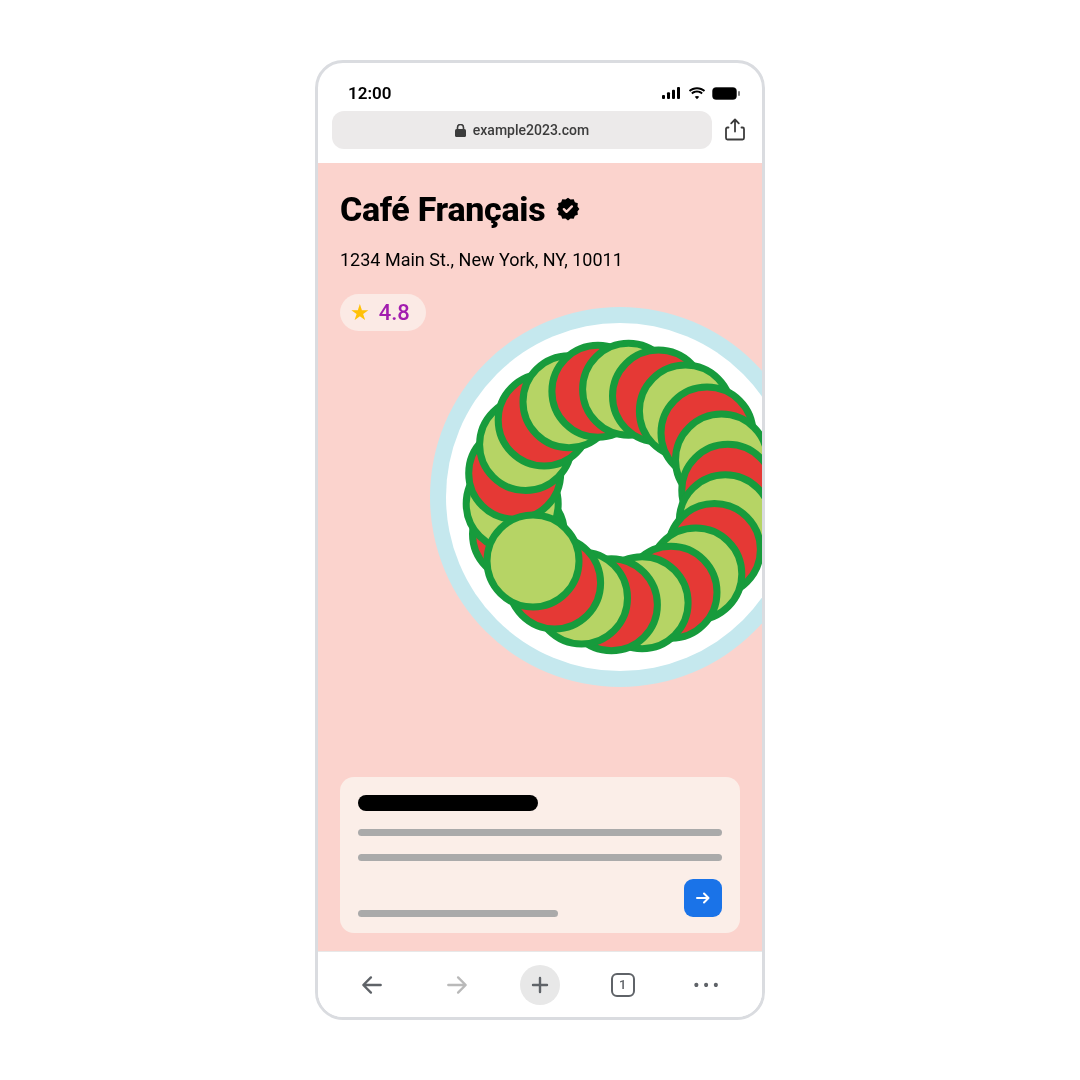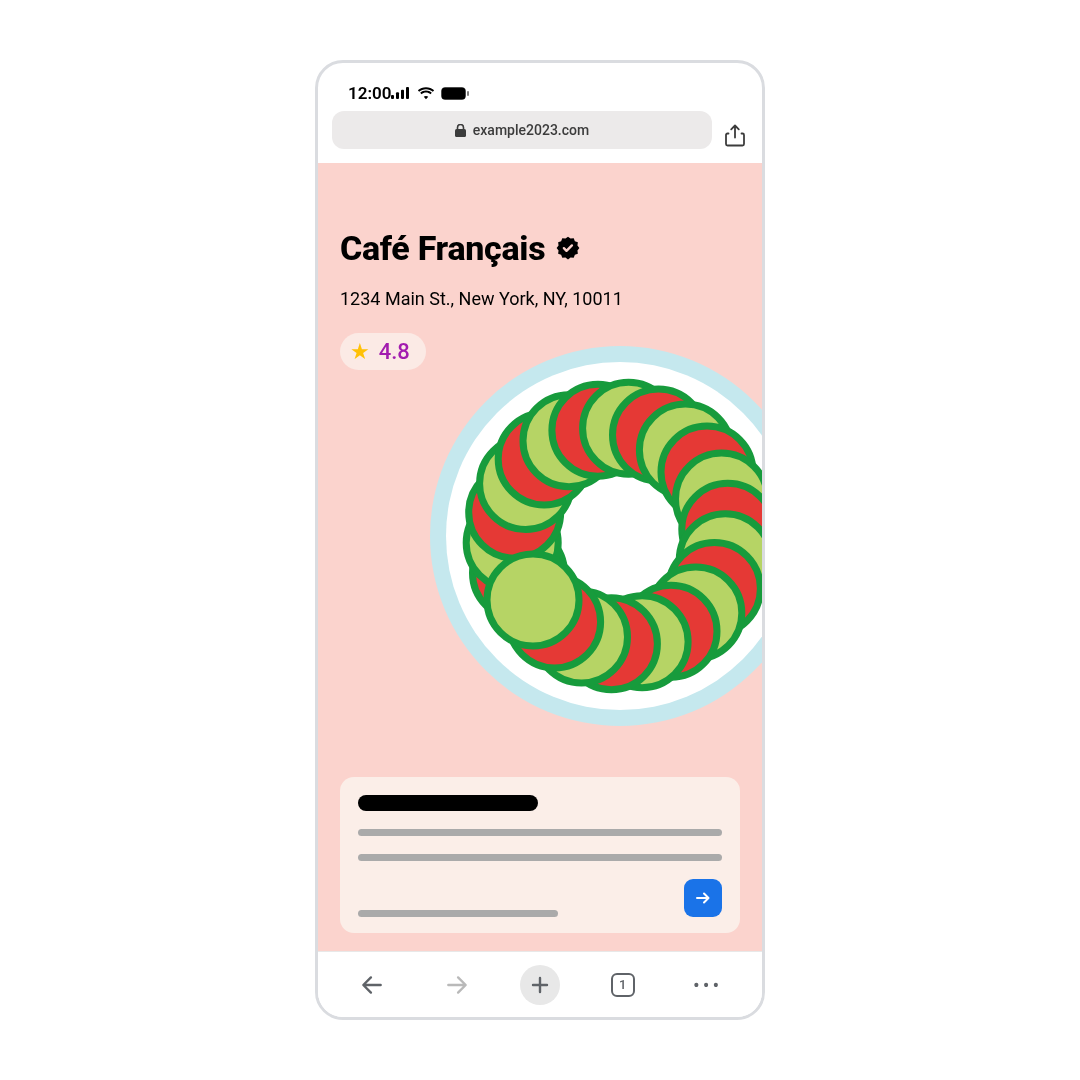--- a/index.html
+++ b/index.html
@@ -4,36 +4,36 @@
 <style>
   * { box-sizing: border-box; margin: 0; padding: 0; }
   html, body { width: 1080px; height: 1080px; background: #ffffff; font-family: -apple-system, BlinkMacSystemFont, "Segoe UI", Roboto, Arial, sans-serif; }
   .container { width: 1080px; height: 1080px; display: flex; align-items: center; justify-content: center; }
   .phone {
     width: 450px; height: 960px; border: 3px solid #dadce0; border-radius: 28px;
     background: #ffffff; position: relative; overflow: hidden; display: flex; flex-direction: column;
   }
   
   .status-bar {
-    height: 44px; display: flex; align-items: center; 
+    height: 44px; display: flex; align-items: center; justify-content: space-between;
     padding: 16px 22px 0 30px; font-size: 17px; font-weight: 600; color: #000;
   }
   .status-right { display: flex; align-items: center; gap: 6px; }
   .status-right svg { display: block; }
   
-  .url-area { padding: 4px 14px 14px; display: flex; align-items: flex-end; gap: 10px; }
+  .url-area { padding: 4px 14px 14px; display: flex; align-items: center; gap: 10px; }
   .url-pill {
     flex: 1; height: 38px; background: #eceaea; border-radius: 12px;
     display: flex; align-items: center; justify-content: center; gap: 7px;
     color: #3c3c3c; font-size: 14px; font-weight: 500;
   }
   .share-btn { width: 26px; height: 26px; display:flex; align-items:center; justify-content:center; }
   
   .page { flex: 1; background: #fbd3cd; padding: 26px 22px 18px; display: flex; flex-direction: column; position: relative; overflow: hidden; }
-  .title-row { display: flex; align-items: center; gap: 10px; margin-top: 39px; }
+  .title-row { display: flex; align-items: center; gap: 10px; }
   .title { font-size: 34px; font-weight: 800; color: #000; letter-spacing: -0.3px; }
   .address { margin-top: 20px; font-size: 18px; color: #000; font-weight: 400; }
   .rating-row { margin-top: 24px; }
   .rating-pill {
     display: inline-flex; align-items: center; gap: 9px; background: #fbeae5;
     padding: 6px 16px 6px 10px; border-radius: 22px;
   }
   .rating-pill .star { color: #ffc107; font-size: 22px; line-height: 1; }
   .rating-val { font-size: 22px; font-weight: 500; color: #a21caf; text-align: right; }
   

